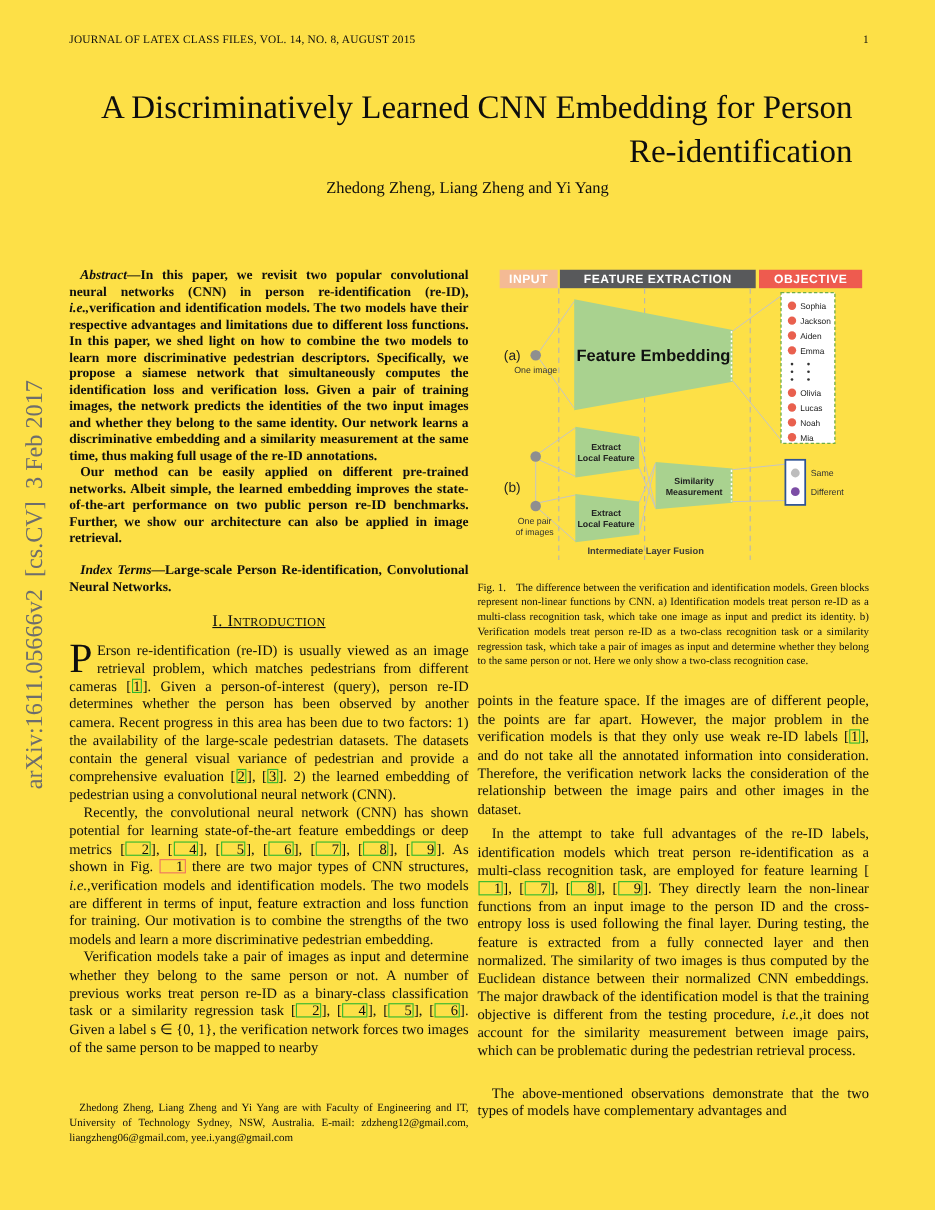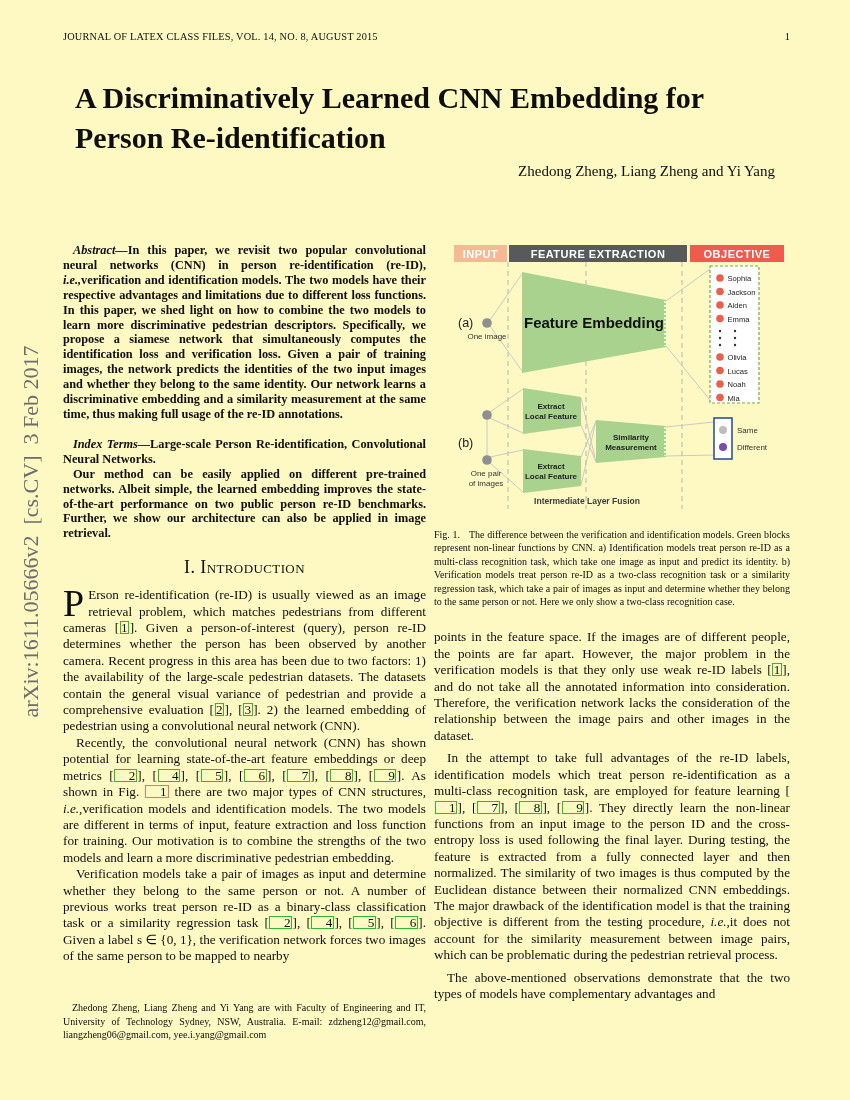--- a/index.html
+++ b/index.html
@@ -1,39 +1,39 @@
 <!DOCTYPE html>
 <html><head>
 <meta charset="utf-8">
 <style>
   html,body{margin:0;padding:0;background:#e8e8e8;}
-  .page{position:relative;width:850px;height:1100px;background:#fef9c3;margin:0 auto;
+  .page{position:relative;width:850px;height:1100px;background:#fde047;margin:0 auto;
         font-family:"Liberation Serif", serif;color:#0e0e0e;overflow:hidden;}
   
   .runhead{position:absolute;top:31px;left:63px;right:60px;font-size:10.3px;letter-spacing:.2px;}
   .runhead .pageno{position:absolute;right:0;top:0;}
   
   .arxiv{position:absolute;top:795px;left:18px;width:527px;transform:rotate(-90deg);
          transform-origin:0 0;text-align:center;}
   .arxiv span{white-space:pre;font-size:22px;color:#6d6d6d;font-family:"Liberation Serif",serif;}
   
-  .title{position:absolute;top:78px;left:75px;width:700px;margin:0;text-align:left;
-         font-size:30px;font-weight:700;line-height:40px;}
-  .authors{position:absolute;top:163px;left:75px;width:700px;text-align:right;font-size:15px;}
+  .title{position:absolute;top:78px;left:75px;width:700px;margin:0;text-align:right;
+         font-size:30px;font-weight:400;line-height:40px;}
+  .authors{position:absolute;top:163px;left:75px;width:700px;text-align:center;font-size:15px;}
   
   .col{position:absolute;top:243px;width:363px;text-align:justify;}
   .col.left{left:63px;}
   .col.right{left:434px;width:356px;}
   p{margin:0;}
   .abstract{font-weight:bold;font-size:12.3px;line-height:14.9px;}
   .abstract .lbl,.terms .lbl{font-style:italic;margin-top:16px;}
   .ind{text-indent:10px;}
   .terms{margin-top:15px;}
-  .sec{margin:16px 0 9px 0;text-align:center;font-size:18px;font-weight:400;
-       font-variant:small-caps;letter-spacing:.4px;}
+  .sec{margin:16px 0 9px 0;text-align:center;font-size:15px;font-weight:400;
+       font-variant:small-caps;letter-spacing:.4px;text-decoration:underline;}
   .body{font-size:13.2px;line-height:16.4px;}
   .body.indent{text-indent:13px;}
   .dropcap{float:left;font-size:38px;line-height:30px;padding:1px 4px 0 0;}
   .cite{display:inline-block;border:1px solid #2eb82e;line-height:11px;padding:0 .5px;margin:0 .5px;}
   .figref{display:inline-block;border:1px solid #ee7262;line-height:11px;padding:0 1px;margin:0 .5px;}
   .footnote{position:absolute;left:63px;top:1001px;width:363px;font-size:10px;
             line-height:13.6px;text-align:justify;text-indent:9px;}
   
   .figure{margin:2px 0 0 20px;width:330px;}
   .figure svg{display:block;}
@@ -61,22 +61,22 @@
 
   <div class="arxiv">
     <span>arXiv:1611.05666v2  [cs.CV]  3 Feb 2017</span>
   </div>
 
   <h1 class="title">A Discriminatively Learned CNN Embedding for Person Re-identification</h1>
   <div class="authors">Zhedong Zheng, Liang Zheng and Yi Yang</div>
 
   <div class="col left">
     <p class="abstract ind"><i class="lbl">Abstract—</i><span>In this paper, we revisit two popular convolutional neural networks (CNN) in person re-identification (re-ID), </span><i>i.e.,</i><span>verification and identification models. The two models have their respective advantages and limitations due to different loss functions. In this paper, we shed light on how to combine the two models to learn more discriminative pedestrian descriptors. Specifically, we propose a siamese network that simultaneously computes the identification loss and verification loss. Given a pair of training images, the network predicts the identities of the two input images and whether they belong to the same identity. Our network learns a discriminative embedding and a similarity measurement at the same time, thus making full usage of the re-ID annotations.</span></p>
+    <p class="abstract ind">Our method can be easily applied on different pre-trained networks. Albeit simple, the learned embedding improves the state-of-the-art performance on two public person re-ID benchmarks. Further, we show our architecture can also be applied in image retrieval.</p>
     <p class="abstract ind terms"><i class="lbl">Index Terms—</i><span>Large-scale Person Re-identification, Convolutional Neural Networks.</span></p>
-    <p class="abstract ind">Our method can be easily applied on different pre-trained networks. Albeit simple, the learned embedding improves the state-of-the-art performance on two public person re-ID benchmarks. Further, we show our architecture can also be applied in image retrieval.</p>
 
     <h2 class="sec">I. Introduction</h2>
 
     <p class="body"><span class="dropcap">P</span><span>Erson re-identification (re-ID) is usually viewed as an image retrieval problem, which matches pedestrians from different cameras [</span><span class="cite">1</span><span>]. Given a person-of-interest (query), person re-ID determines whether the person has been observed by another camera. Recent progress in this area has been due to two factors: 1) the availability of the large-scale pedestrian datasets. The datasets contain the general visual variance of pedestrian and provide a comprehensive evaluation [</span><span class="cite">2</span><span>], [</span><span class="cite">3</span><span>]. 2) the learned embedding of pedestrian using a convolutional neural network (CNN).</span></p>
 
     <p class="body indent"><span>Recently, the convolutional neural network (CNN) has shown potential for learning state-of-the-art feature embeddings or deep metrics [</span><span class="cite">2</span><span>], [</span><span class="cite">4</span><span>], [</span><span class="cite">5</span><span>], [</span><span class="cite">6</span><span>], [</span><span class="cite">7</span><span>], [</span><span class="cite">8</span><span>], [</span><span class="cite">9</span><span>]. As shown in Fig. </span><span class="figref">1</span><span> there are two major types of CNN structures, </span><i>i.e.,</i><span>verification models and identification models. The two models are different in terms of input, feature extraction and loss function for training. Our motivation is to combine the strengths of the two models and learn a more discriminative pedestrian embedding.</span></p>
 
     <p class="body indent"><span>Verification models take a pair of images as input and determine whether they belong to the same person or not. A number of previous works treat person re-ID as a binary-class classification task or a similarity regression task [</span><span class="cite">2</span><span>], [</span><span class="cite">4</span><span>], [</span><span class="cite">5</span><span>], [</span><span class="cite">6</span><span>]. Given a label </span><span>s ∈ {0, 1}</span><span>, the verification network forces two images of the same person to be mapped to nearby</span></p>
   </div>
 
@@ -183,16 +183,16 @@
         <text class="svg-fusion" x="133" y="259" text-anchor="middle">Intermediate Layer Fusion</text>
       </svg>
     </div>
 
     <p class="caption"><span class="cl">Fig. 1.</span><span>The difference between the verification and identification models. Green blocks represent non-linear functions by CNN. a) Identification models treat person re-ID as a multi-class recognition task, which take one image as input and predict its identity. b) Verification models treat person re-ID as a two-class recognition task or a similarity regression task, which take a pair of images as input and determine whether they belong to the same person or not. Here we only show a two-class recognition case.</span></p>
 
     <p class="body rc-p" style="margin-top:21px;"><span>points in the feature space. If the images are of different people, the points are far apart. However, the major problem in the verification models is that they only use weak re-ID labels [</span><span class="cite">1</span><span>], and do not take all the annotated information into consideration. Therefore, the verification network lacks the consideration of the relationship between the image pairs and other images in the dataset.</span></p>
 
     <p class="body indent" style="margin-top:6px;"><span>In the attempt to take full advantages of the re-ID labels, identification models which treat person re-identification as a multi-class recognition task, are employed for feature learning [</span><span class="cite">1</span><span>], [</span><span class="cite">7</span><span>], [</span><span class="cite">8</span><span>], [</span><span class="cite">9</span><span>]. They directly learn the non-linear functions from an input image to the person ID and the cross-entropy loss is used following the final layer. During testing, the feature is extracted from a fully connected layer and then normalized. The similarity of two images is thus computed by the Euclidean distance between their normalized CNN embeddings. The major drawback of the identification model is that the training objective is different from the testing procedure, </span><i>i.e.,</i><span>it does not account for the similarity measurement between image pairs, which can be problematic during the pedestrian retrieval process.</span></p>
 
-    <p class="body indent" style="margin-top:6px;">The above-mentioned observations demonstrate that the two types of models have complementary advantages and</p>
+    <p class="body indent" style="margin-top:22px;">The above-mentioned observations demonstrate that the two types of models have complementary advantages and</p>
   </div>
 
 </div>
 
 </body></html>

